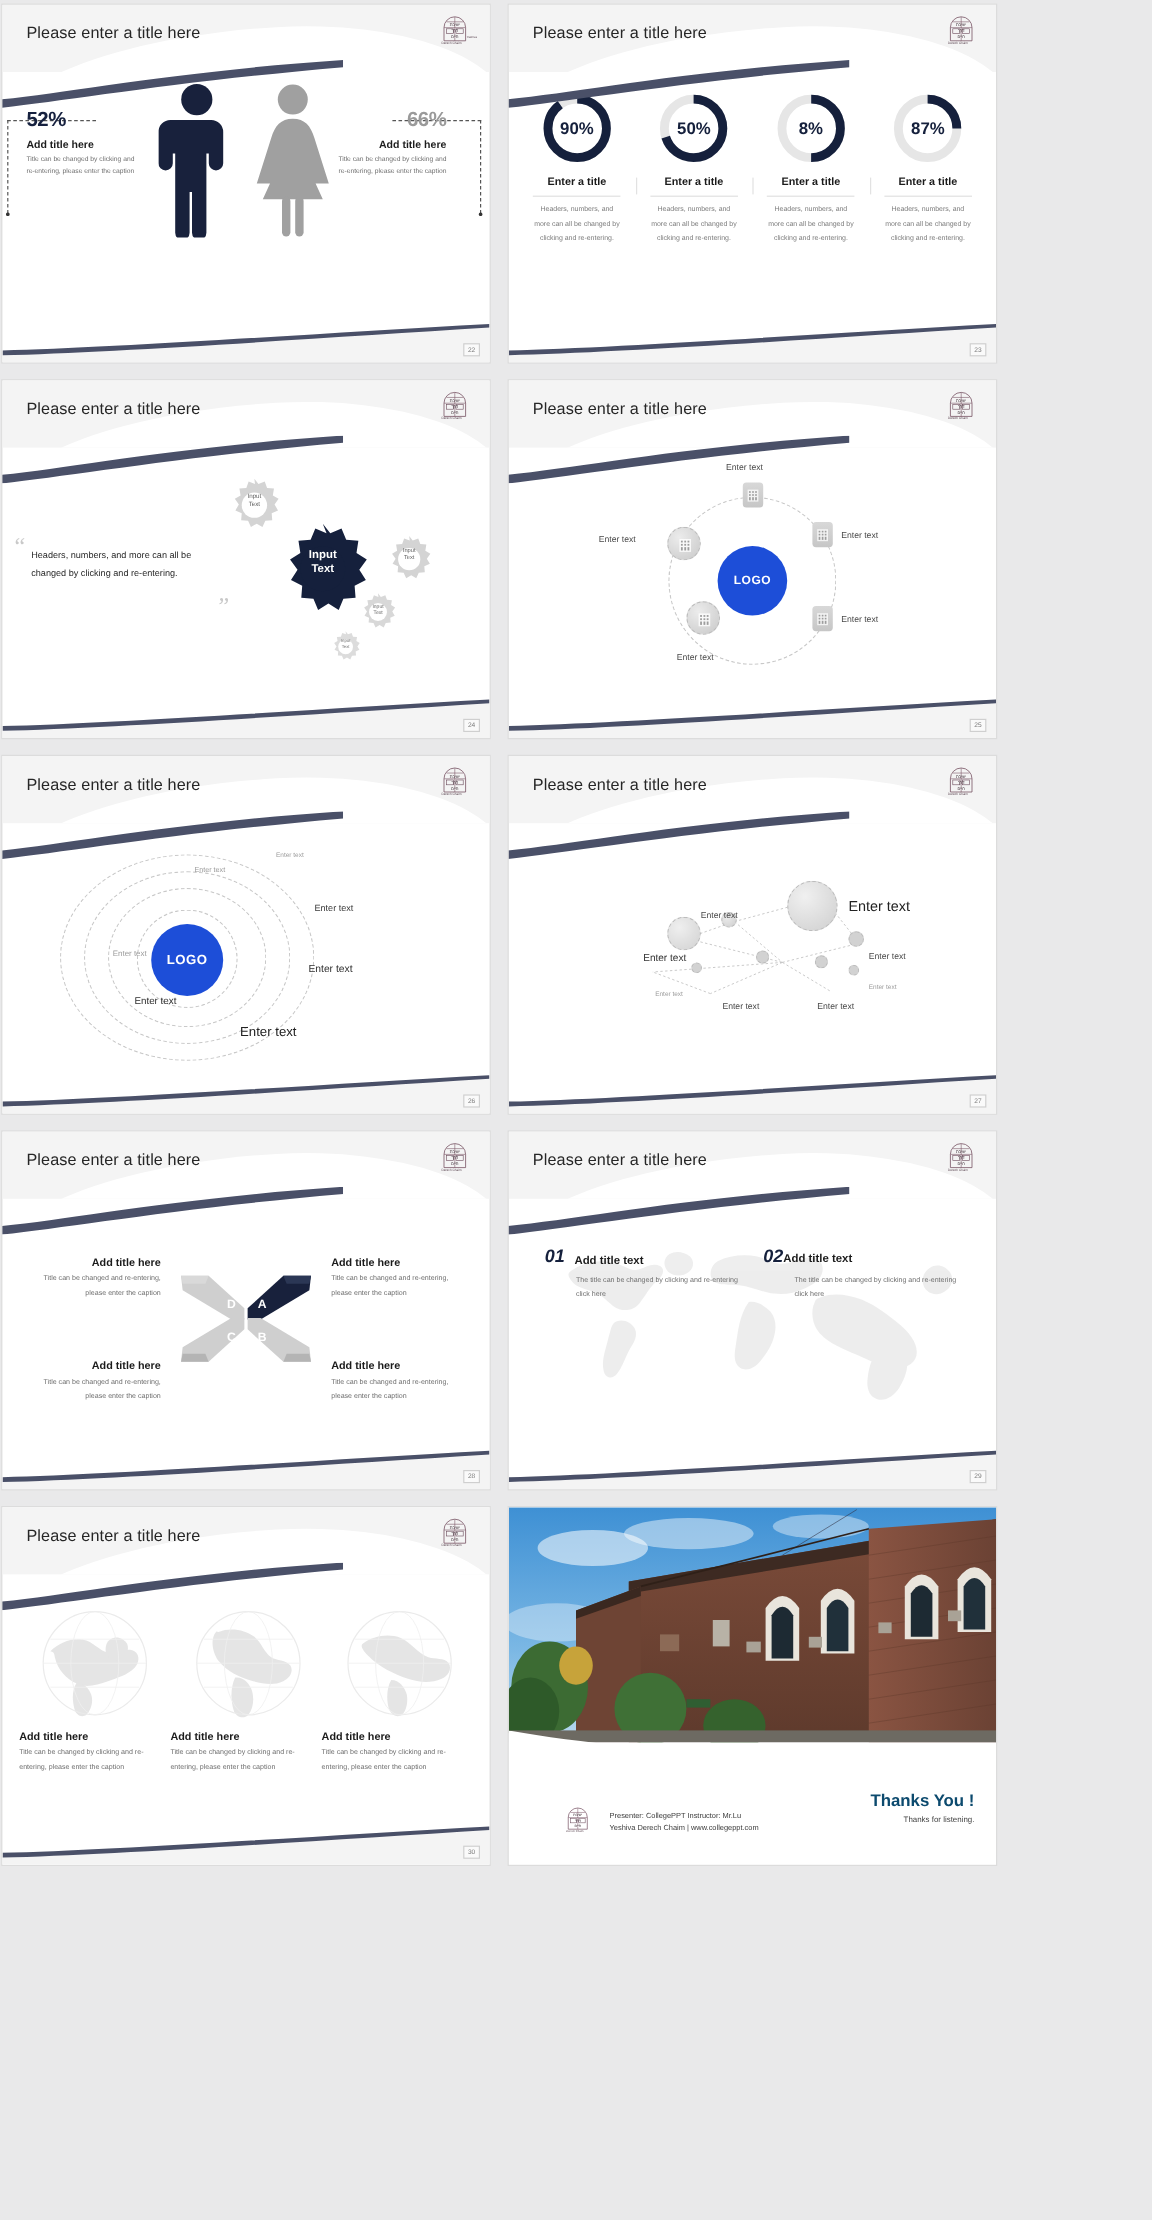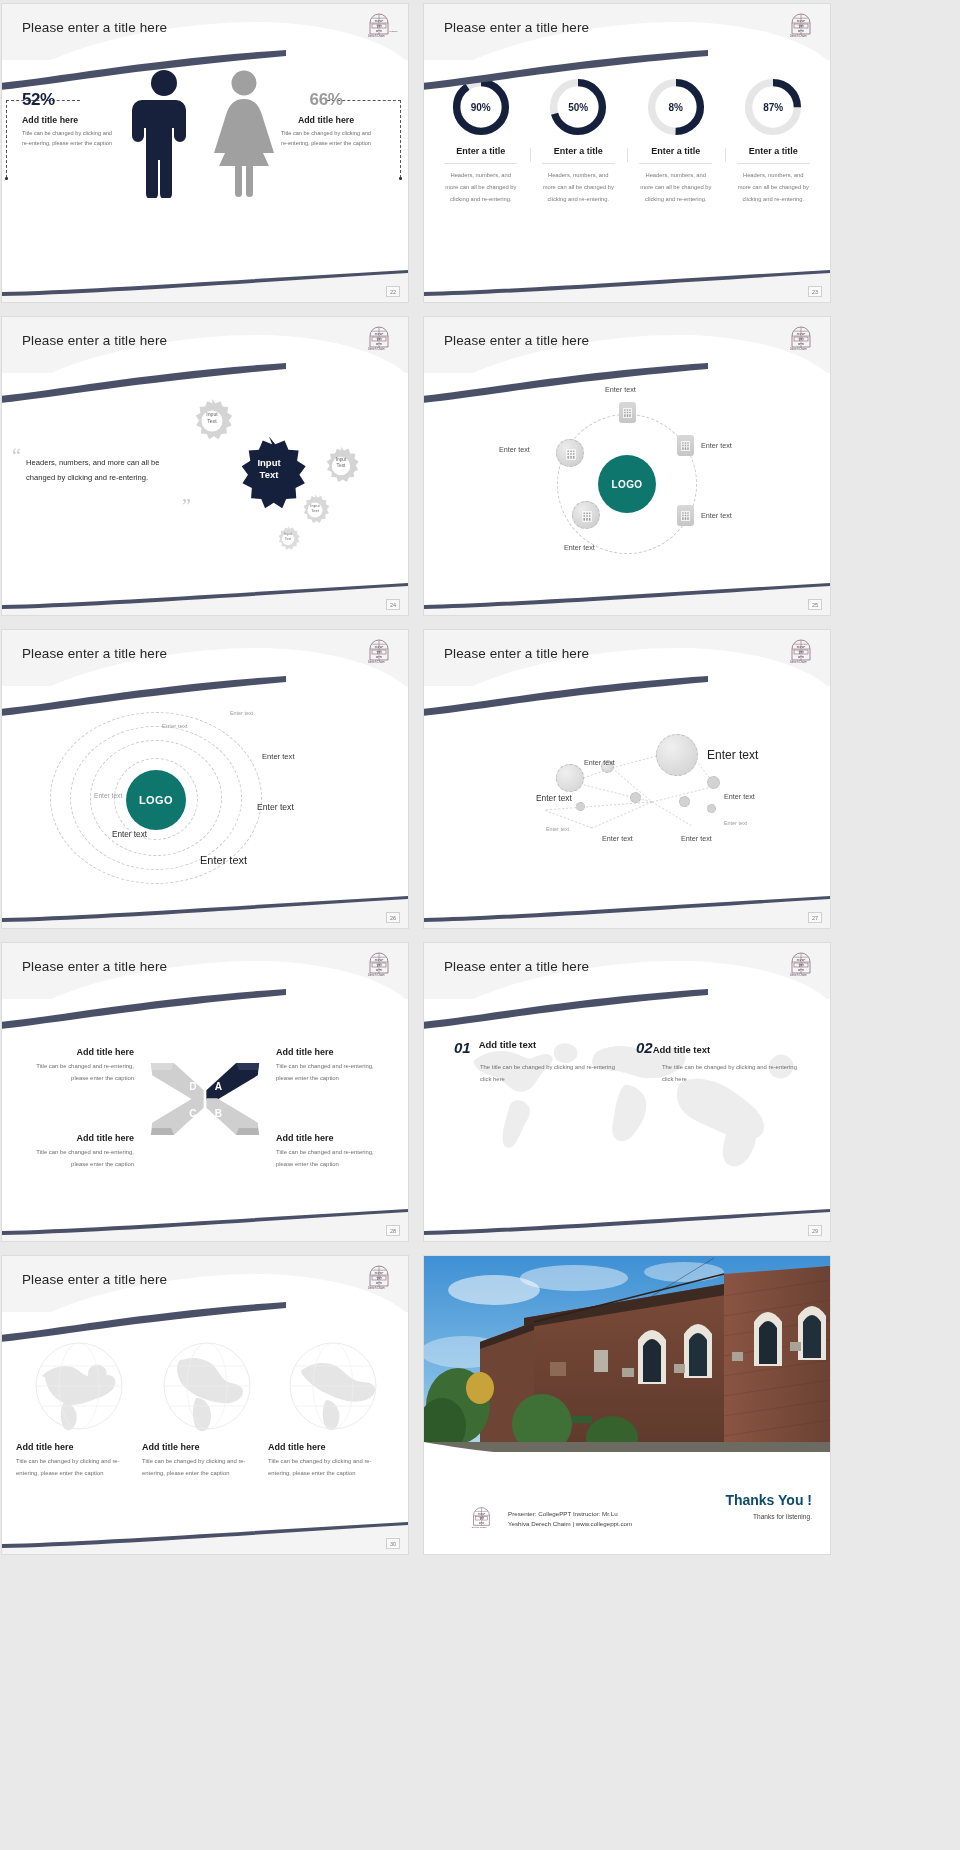--- a/index.html
+++ b/index.html
@@ -70,36 +70,36 @@
   .pct.dark { color:#16213f; } .pct.grey { color:#9a9a9a; }
   .cap-t { font-weight: bold; font-size: 8.8px; color:#1d1d1d; margin-top:5px;}
   .cap-b { font-size: 5.6px; color:#707070; line-height:1.75; margin-top:4px; }
   .dashbox{position:absolute;border:1px dashed #555;}
   .dot{position:absolute;width:2.5px;height:2.5px;background:#333;border-radius:50%;}
 
   
   .donuts{position:absolute;left:8px;top:72px;width:390px;display:flex;}
   .dcell{flex:1;text-align:center;position:relative;padding:0 4px;}
   .dcell + .dcell::before{content:"";position:absolute;left:0;top:72px;width:1px;height:14px;background:#e2e2e2;}
-  .dnum{position:absolute;left:0;top:0;width:100%;height:100%;display:flex;align-items:center;justify-content:center;font-weight:bold;font-size:10px;color:#15203c;}
+  .dnum{position:absolute;left:0;top:0;width:100%;height:100%;display:flex;align-items:center;justify-content:center;font-weight:bold;font-size:14px;color:#15203c;}
   .dtitle{font-weight:bold;font-size:9px;color:#1b1b1b;margin-top:8px;}
   .drule{width:82%;height:1px;background:#e0e0e0;margin:7px auto 0;}
   .dbody{font-size:5.8px;color:#7b7b7b;line-height:2.05;margin-top:6px;padding:0 8px;}
 
   
   .quote{position:absolute;left:24px;top:138px;width:160px;font-size:7.6px;color:#2a2a2a;line-height:2.0;}
   .qm{position:absolute;font-size:20px;color:#c9c9c9;font-family:"Liberation Serif",serif;}
 
   
   .lbl{position:absolute;font-size:7.2px;color:#4a4a4a;white-space:nowrap;}
   .lbl.big{font-size:11px;color:#222;}
   .lbl.mid{font-size:8.4px;color:#333;}
   .lbl.tiny{font-size:5.4px;color:#9b9b9b;}
 
-  .logocirc{position:absolute;border-radius:50%;background:#0f766e;color:#fff;display:flex;align-items:center;justify-content:center;font-weight:bold;letter-spacing:.4px;}
+  .logocirc{position:absolute;border-radius:50%;background:#1d4ed8;color:#fff;display:flex;align-items:center;justify-content:center;font-weight:bold;letter-spacing:.4px;}
   .ring{position:absolute;border:1px dashed #c9c9c9;border-radius:50%;}
   .node{position:absolute;border-radius:50%;background:#d2d2d2;border:1px dashed #bdbdbd;}
   .bld{position:absolute;border-radius:3px;background:linear-gradient(#d8d8d8,#c6c6c6);display:flex;align-items:center;justify-content:center;}
 
   
   .q4t{font-weight:bold;font-size:9px;color:#1b1b1b;}
   .q4b{font-size:5.9px;color:#6f6f6f;line-height:1.95;margin-top:4px;}
 
   
   .bignum{font-style:italic;font-weight:bold;font-size:15px;color:#15203c;}
@@ -154,21 +154,21 @@
 
       <div class="dashbox" style="left:325px;top:34px;width:74px;height:0;border-width:1px 0 0 0;"></div>
       <div class="dashbox" style="left:398px;top:34px;width:0;height:78px;border-width:0 0 0 1px;"></div>
       <div class="dot" style="left:397px;top:111px;"></div>
 
       <div style="position:absolute;left:20px;top:24px;width:90px;text-align:left;">
         <div class="pct dark">52%</div>
         <div class="cap-t">Add title here</div>
         <div class="cap-b">Title can be changed by clicking and re-entering, please enter the caption</div>
       </div>
-      <div style="position:absolute;left:278px;top:24px;width:92px;text-align:center;">
+      <div style="position:absolute;left:278px;top:24px;width:92px;text-align:right;">
         <div class="pct grey">66%</div>
         <div class="cap-t">Add title here</div>
         <div class="cap-b">Title can be changed by clicking and re-entering, please enter the caption</div>
       </div>
 
       <svg style="position:absolute;left:130px;top:2px;" width="64" height="130" viewBox="0 0 64 130">
         <circle cx="32" cy="15" r="13" fill="#18213c"></circle>
         <path d="M20 32h24a10 10 0 0 1 10 10v26a6 6 0 0 1-12 0V60h-2v66a6 6 0 0 1-12 0V92h-2v34a6 6 0 0 1-12 0V60h-2v8a6 6 0 0 1-12 0V42a10 10 0 0 1 10-10z" fill="#18213c"></path>
       </svg>
       <svg style="position:absolute;left:208px;top:2px;" width="68" height="130" viewBox="0 0 68 130">
@@ -682,21 +682,21 @@
         <path d="M160 36c10-5 22-6 33-4 8 2 15 7 23 6 8-1 15-6 23-5 7 1 10 7 8 13-2 7-9 10-15 13-8 4-17 5-25 4-10-1-19-6-29-7-8-1-17 1-22-4-4-5-1-13 4-16z"></path>
         <path d="M186 70c7-1 13 3 18 8 5 6 5 14 3 21-2 8-7 15-12 21-4 5-11 8-16 5-6-4-5-12-4-18 2-12 3-26 11-37z"></path>
         <path d="M246 66c11-4 23-2 34 2 12 5 22 13 32 21 7 6 14 14 14 23 0 8-8 13-16 13-12 0-23-6-34-11-11-5-23-9-31-18-6-7-8-18-4-26 1-3 3-3 5-4z"></path>
         <path d="M300 104c8-2 15 4 17 11 3 9-1 19-6 27-4 6-11 11-18 9-7-2-9-10-8-17 1-11 5-23 15-30z"></path>
         <path d="M120 30c5-3 12-2 17 2 4 4 3 10-1 13-5 4-12 4-17 0-5-5-4-12 1-15z"></path>
         <path d="M340 40c6-2 13 2 15 8 2 7-3 13-9 15-7 2-14-2-15-9-1-6 3-12 9-14z"></path>
       </g>
     </svg>
 
     <div style="position:absolute;left:30px;top:96px;width:170px;">
-      <div style="display:flex;align-items:flex-start;gap:8px;">
+      <div style="display:flex;align-items:flex-end;gap:8px;">
         <span class="bignum">01</span>
         <span style="font-weight:bold;font-size:9.5px;color:#1b1b1b;">Add title text</span>
       </div>
       <div style="font-size:5.9px;color:#6f6f6f;line-height:1.95;margin-top:6px;padding-left:26px;">The title can be changed by clicking and re-entering click here</div>
     </div>
     <div style="position:absolute;left:212px;top:96px;width:170px;">
       <div style="display:flex;align-items:baseline;gap:0;">
         <span class="bignum">02</span>
         <span style="font-weight:bold;font-size:9.5px;color:#1b1b1b;">Add title text</span>
       </div>

